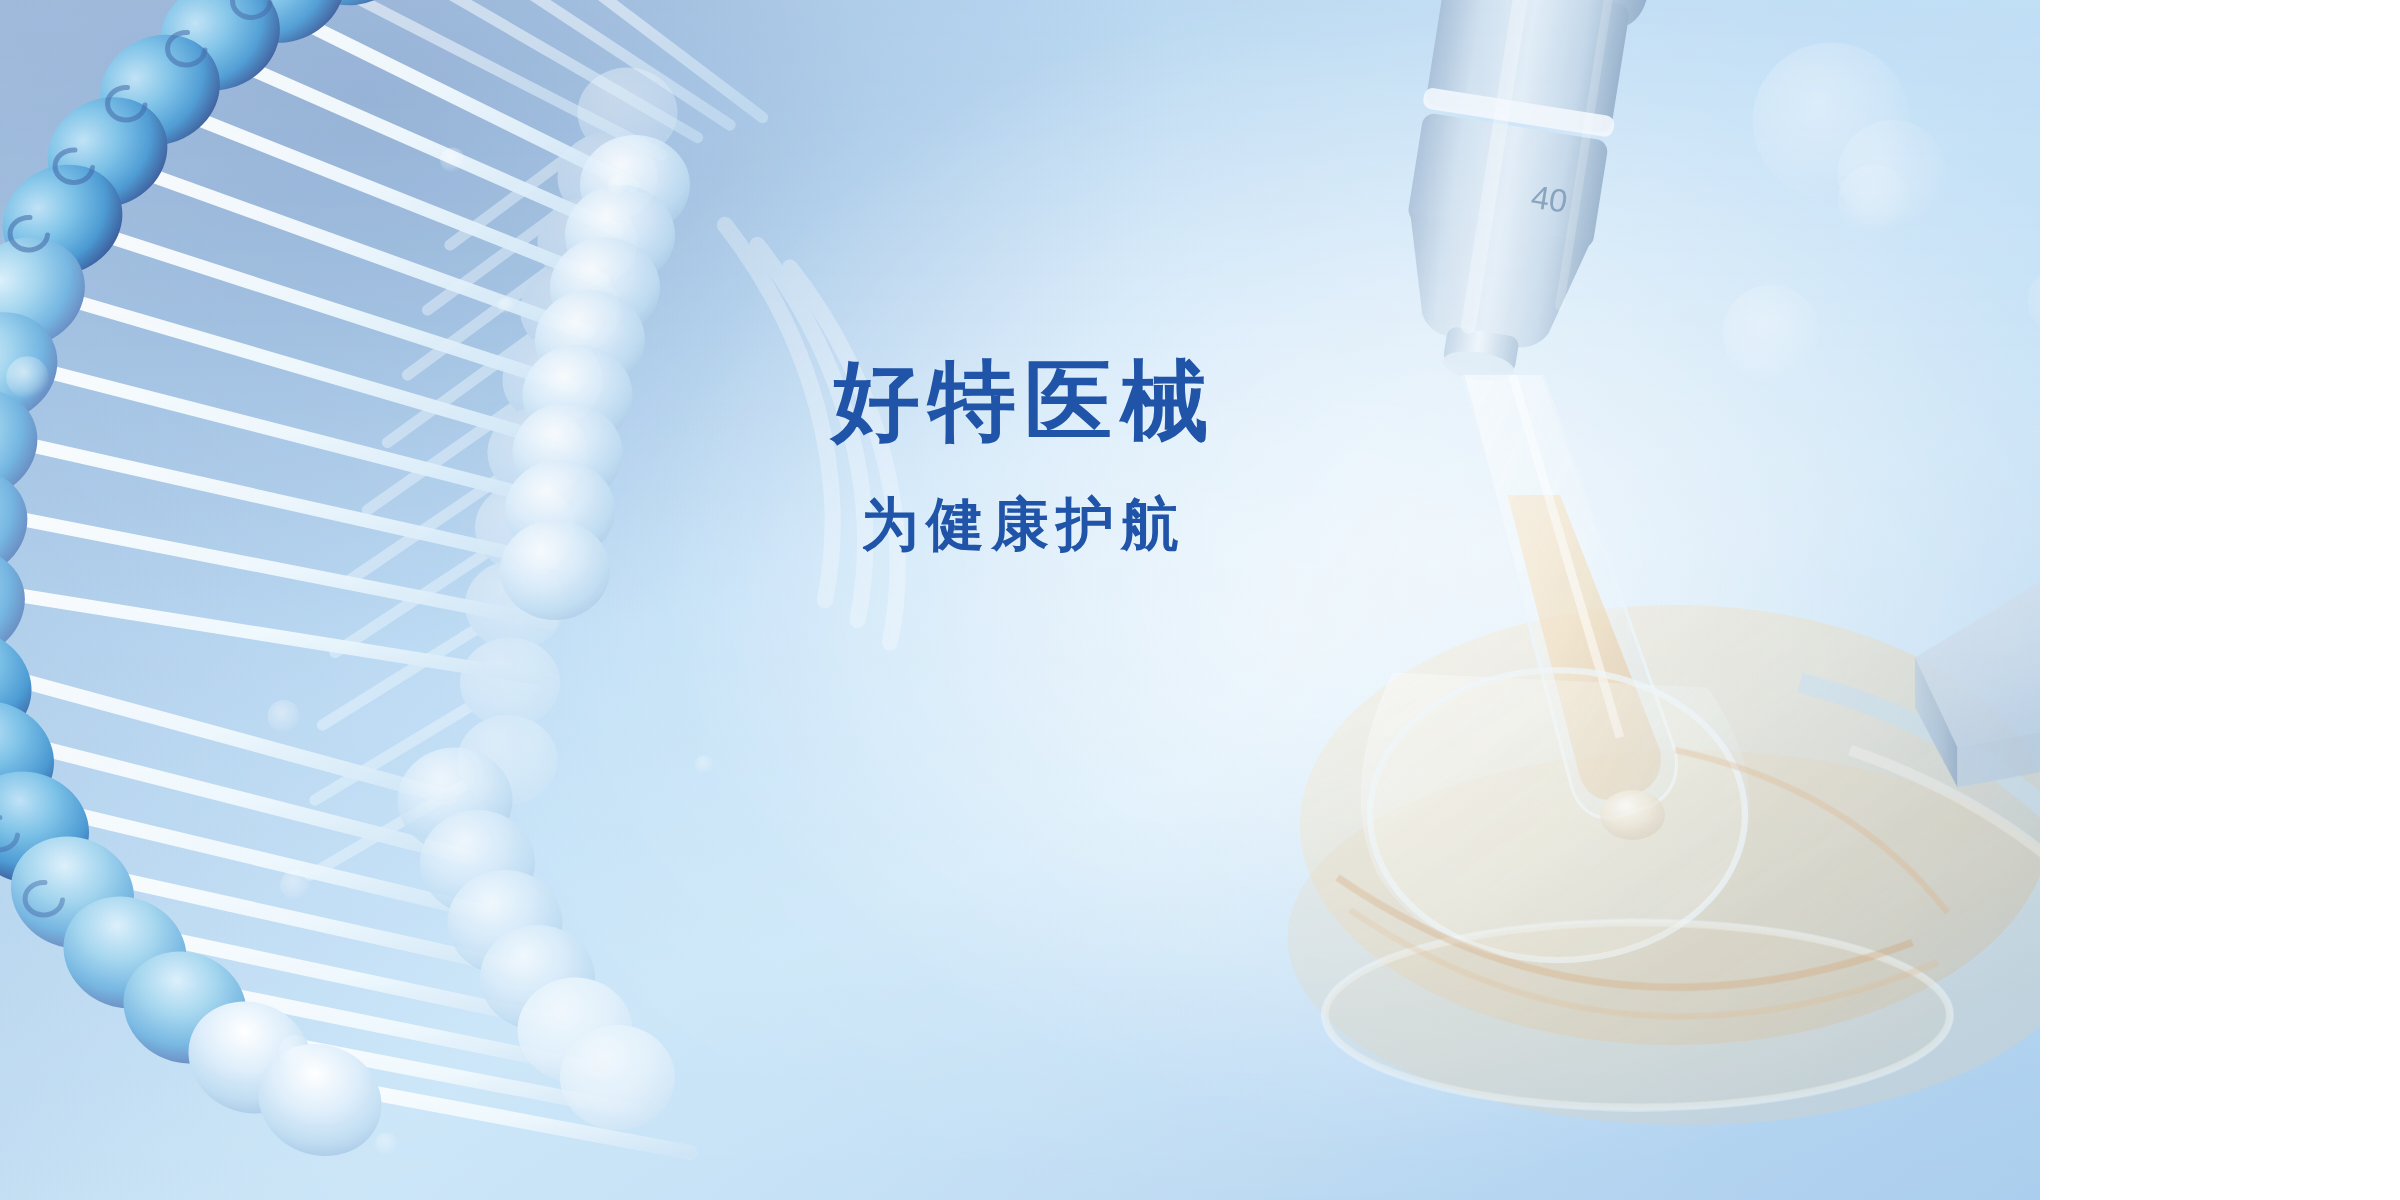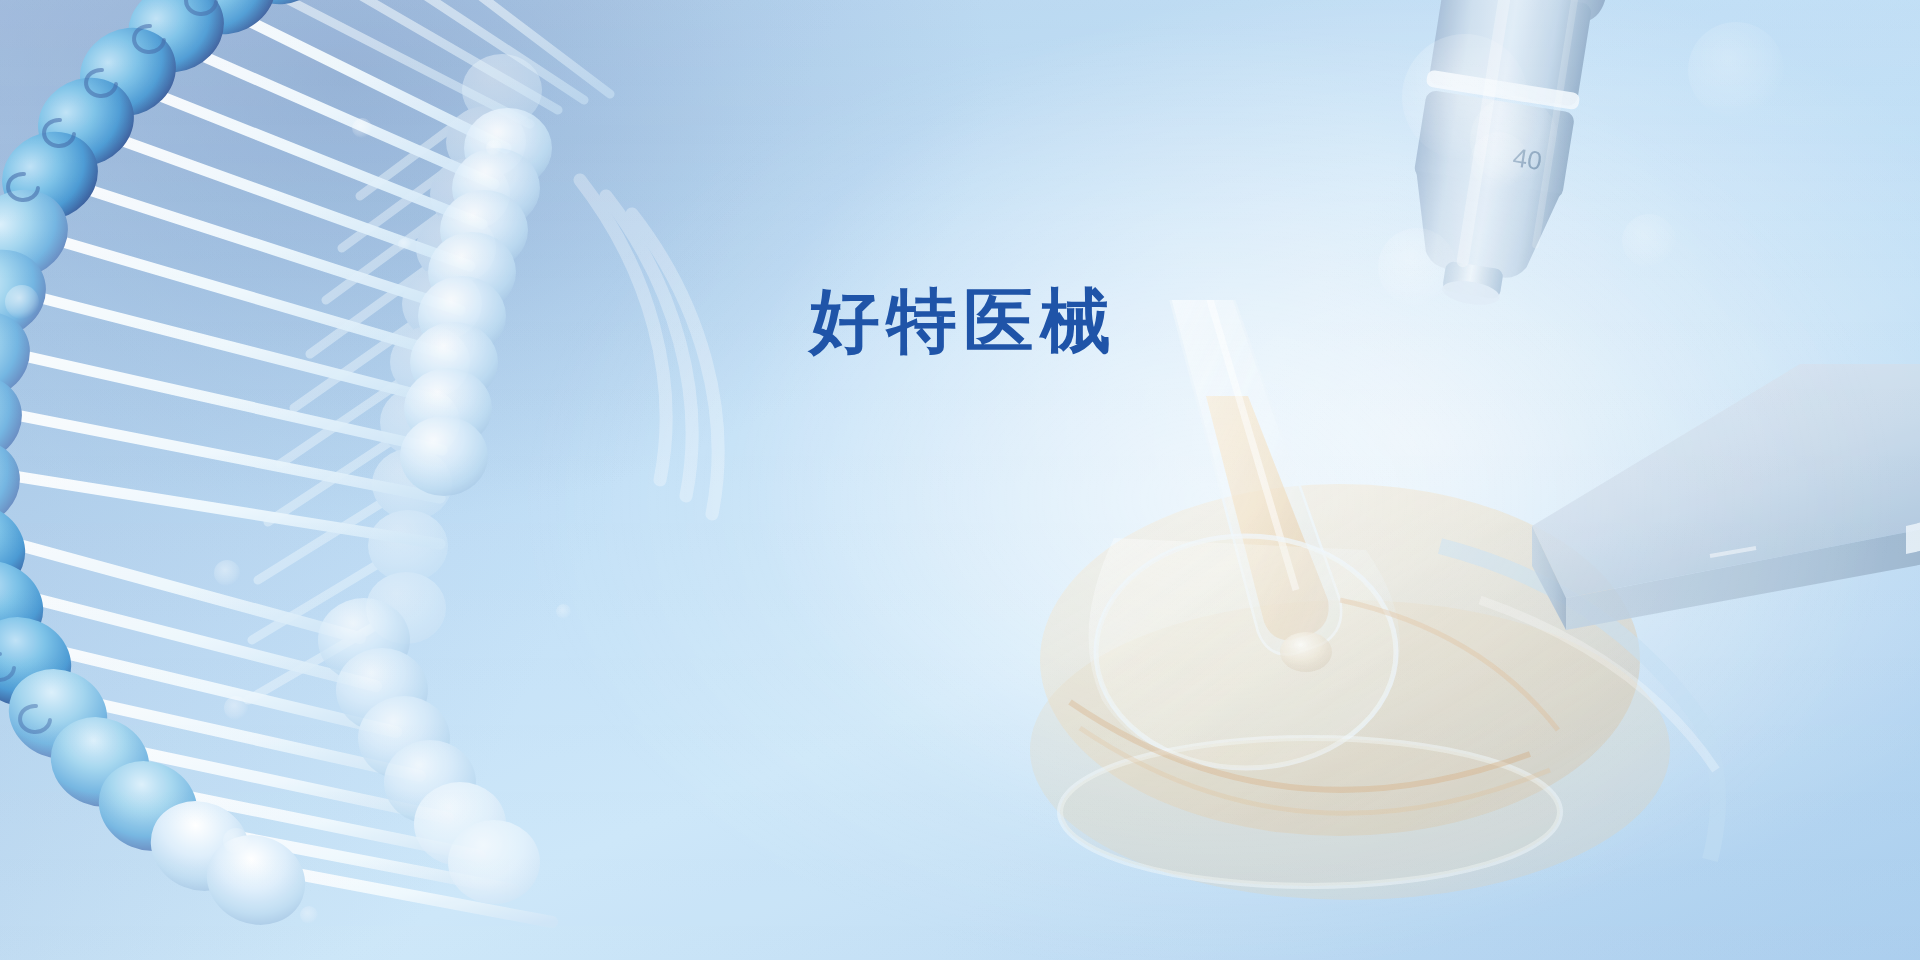--- a/index.html
+++ b/index.html
@@ -3,21 +3,21 @@
 <meta charset="utf-8">
 <title>好特医械</title>
 <style>
   html, body {
     margin: 0;
     padding: 0;
     background: #ffffff;
   }
   .banner {
     position: relative;
-    width: 1920px;
+    width: 1632px;
     height: 960px;
     overflow: hidden;
     font-family: "Liberation Sans", "DejaVu Sans", sans-serif;
     background: #bfdff5;
   }
 
   
   .bg-base {
     position: absolute;
     inset: 0;
@@ -467,15 +467,16 @@
       <div class="bokeh" style="left: 1470px; top: 132px; width: 58px; height: 58px; opacity: 0.3;"></div>
       <div class="bokeh" style="left: 1378px; top: 228px; width: 78px; height: 78px; opacity: 0.34;"></div>
       <div class="bokeh" style="left: 1688px; top: 22px; width: 96px; height: 96px; opacity: 0.28;"></div>
       <div class="bokeh" style="left: 1622px; top: 214px; width: 54px; height: 54px; opacity: 0.26;"></div>
     </div>
 
   <div class="haze"></div>
 
   <div class="text-block">
     <h1 class="title">好特医械</h1>
+    <p class="tagline">为健康护航</p>
   </div>
 
 </div>
 
 </body></html>

